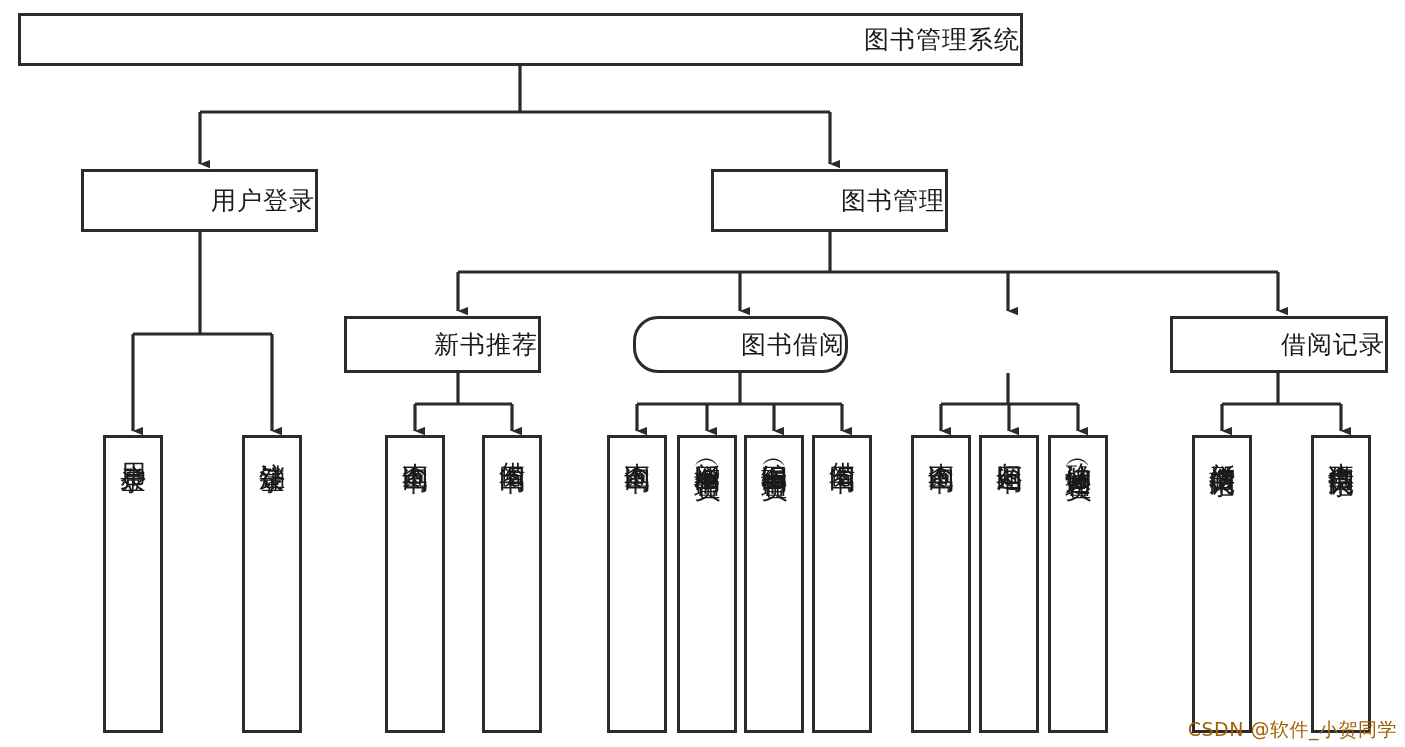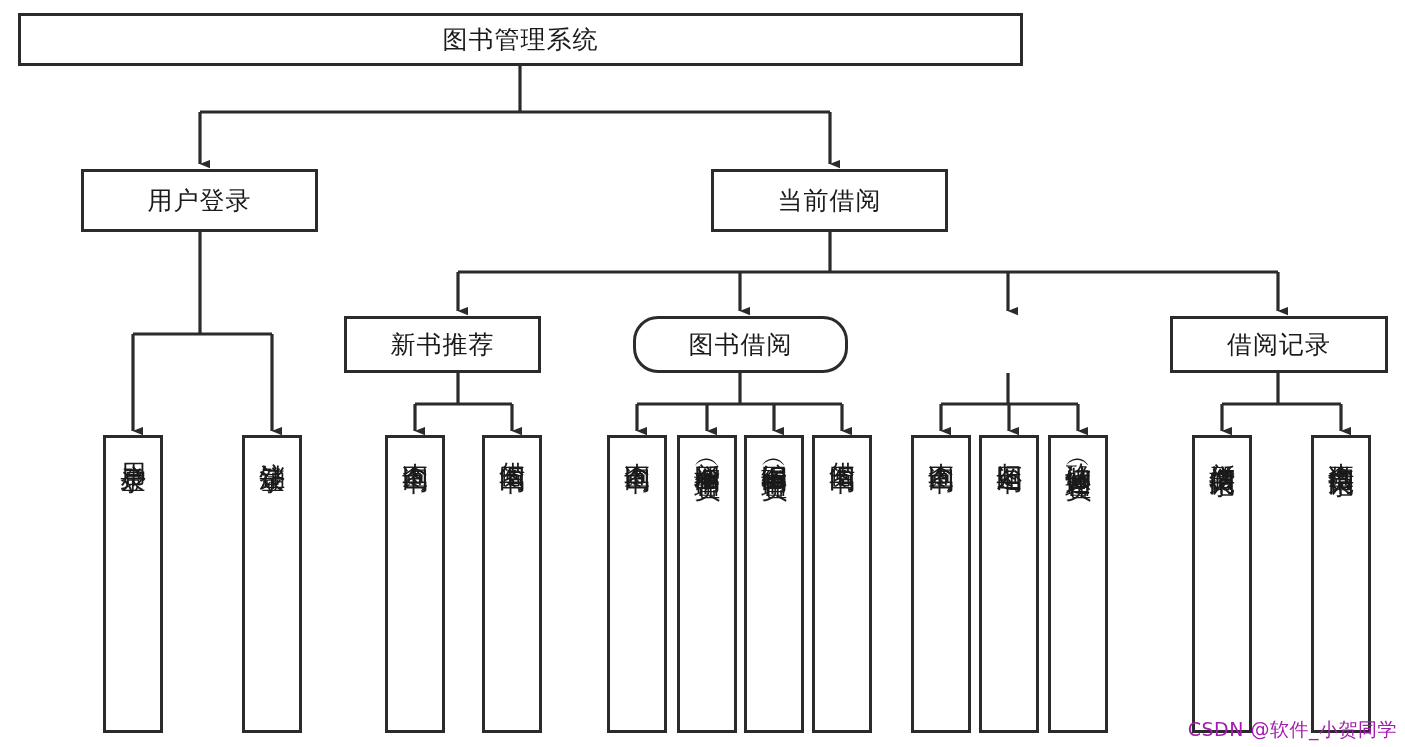--- a/index.html
+++ b/index.html
@@ -24,21 +24,21 @@
     width: 1405px;
     height: 747px;
   }
   .node {
     position: absolute;
     box-sizing: border-box;
     background: #ffffff;
     border: 3px solid #2b2b2b;
     display: flex;
     align-items: center;
-    justify-content: center;
+    justify-content: flex-end;
     color: #1a1a1a;
     z-index: 2;
   }
   .node.horiz {
     font-size: 25px;
     letter-spacing: 1px;
     line-height: 1.1;
   }
   .node.vert {
     border-width: 3px;
@@ -54,21 +54,21 @@
     line-height: 1.06;
     letter-spacing: 2px;
     white-space: nowrap;
     color: #1a1a1a;
   }
   #watermark {
     position: absolute;
     right: 8px;
     bottom: 4px;
     font-size: 19px;
-    color: #a21caf;
+    color: #a16207;
     z-index: 5;
     white-space: nowrap;
     letter-spacing: 0.5px;
   }
 </style>
 </head>
 <body>
 
 <div id="stage">
 
@@ -123,21 +123,21 @@
   </svg>
 
   <div class="node horiz" style="left:18px; top:13px; width:1005px; height:53px;">
     <span>图书管理系统</span>
   </div>
 
   <div class="node horiz" style="left:81px; top:169px; width:237px; height:63px;">
     <span>用户登录</span>
   </div>
   <div class="node horiz" style="left:711px; top:169px; width:237px; height:63px;">
-    <span>当前借阅</span>
+    <span>图书管理</span>
   </div>
 
   <div class="node horiz" style="left:344px; top:316px; width:197px; height:57px;">
     <span>新书推荐</span>
   </div>
   <div class="node horiz" style="left:633px; top:316px; width:215px; height:57px;border-radius:25px;">
     <span>图书借阅</span>
   </div>
   <div class="node horiz" style="left:1170px; top:316px; width:218px; height:57px;">
     <span>借阅记录</span>

